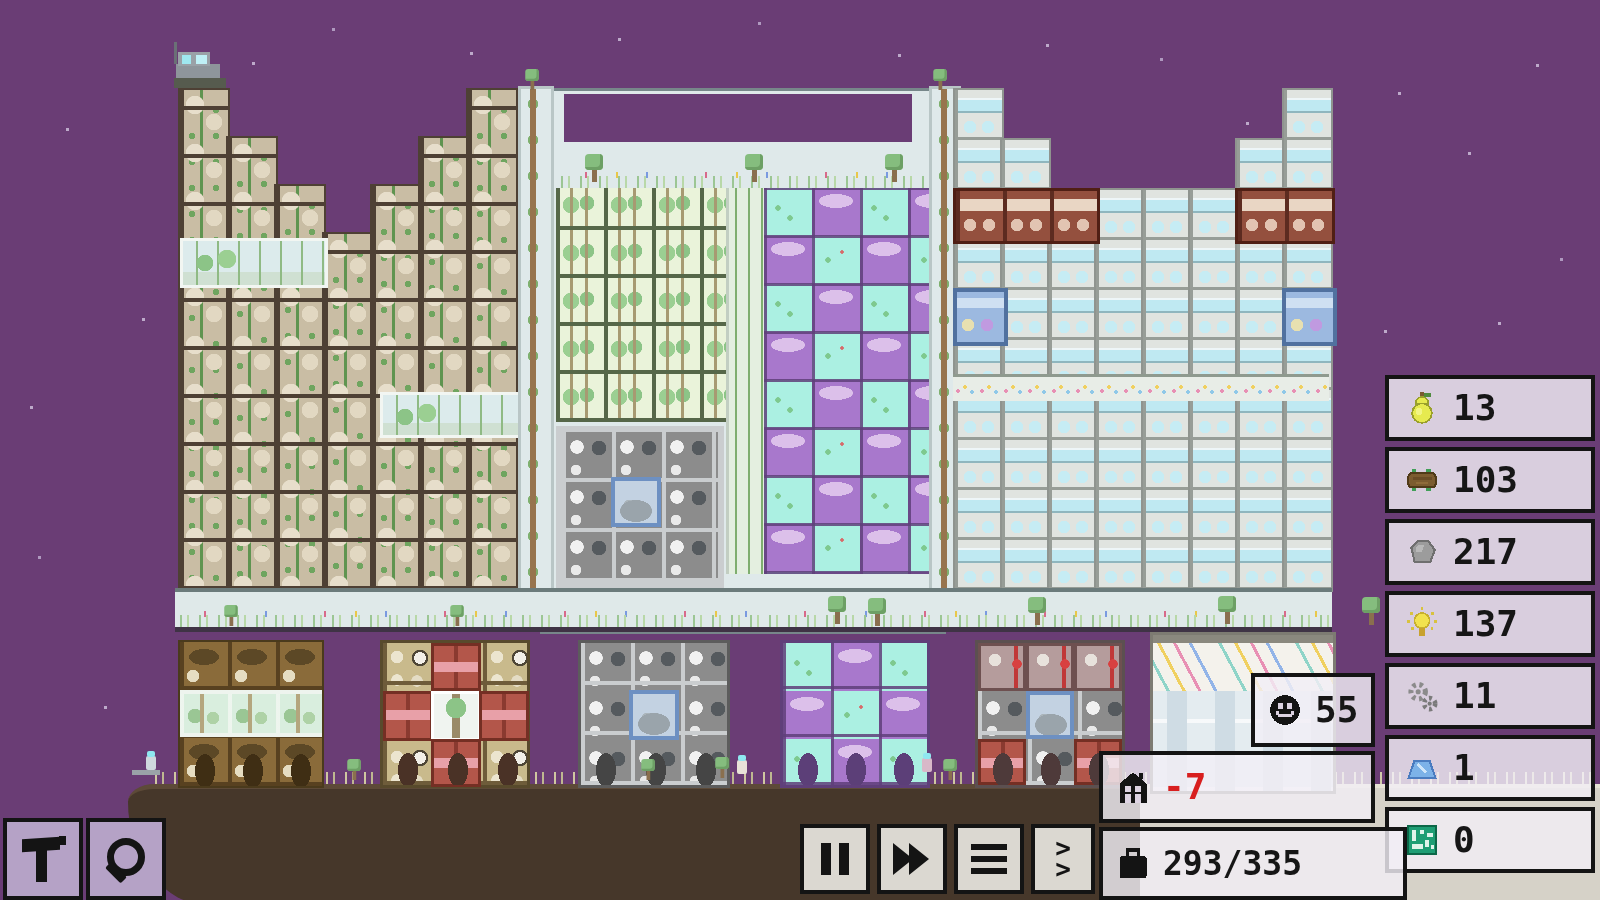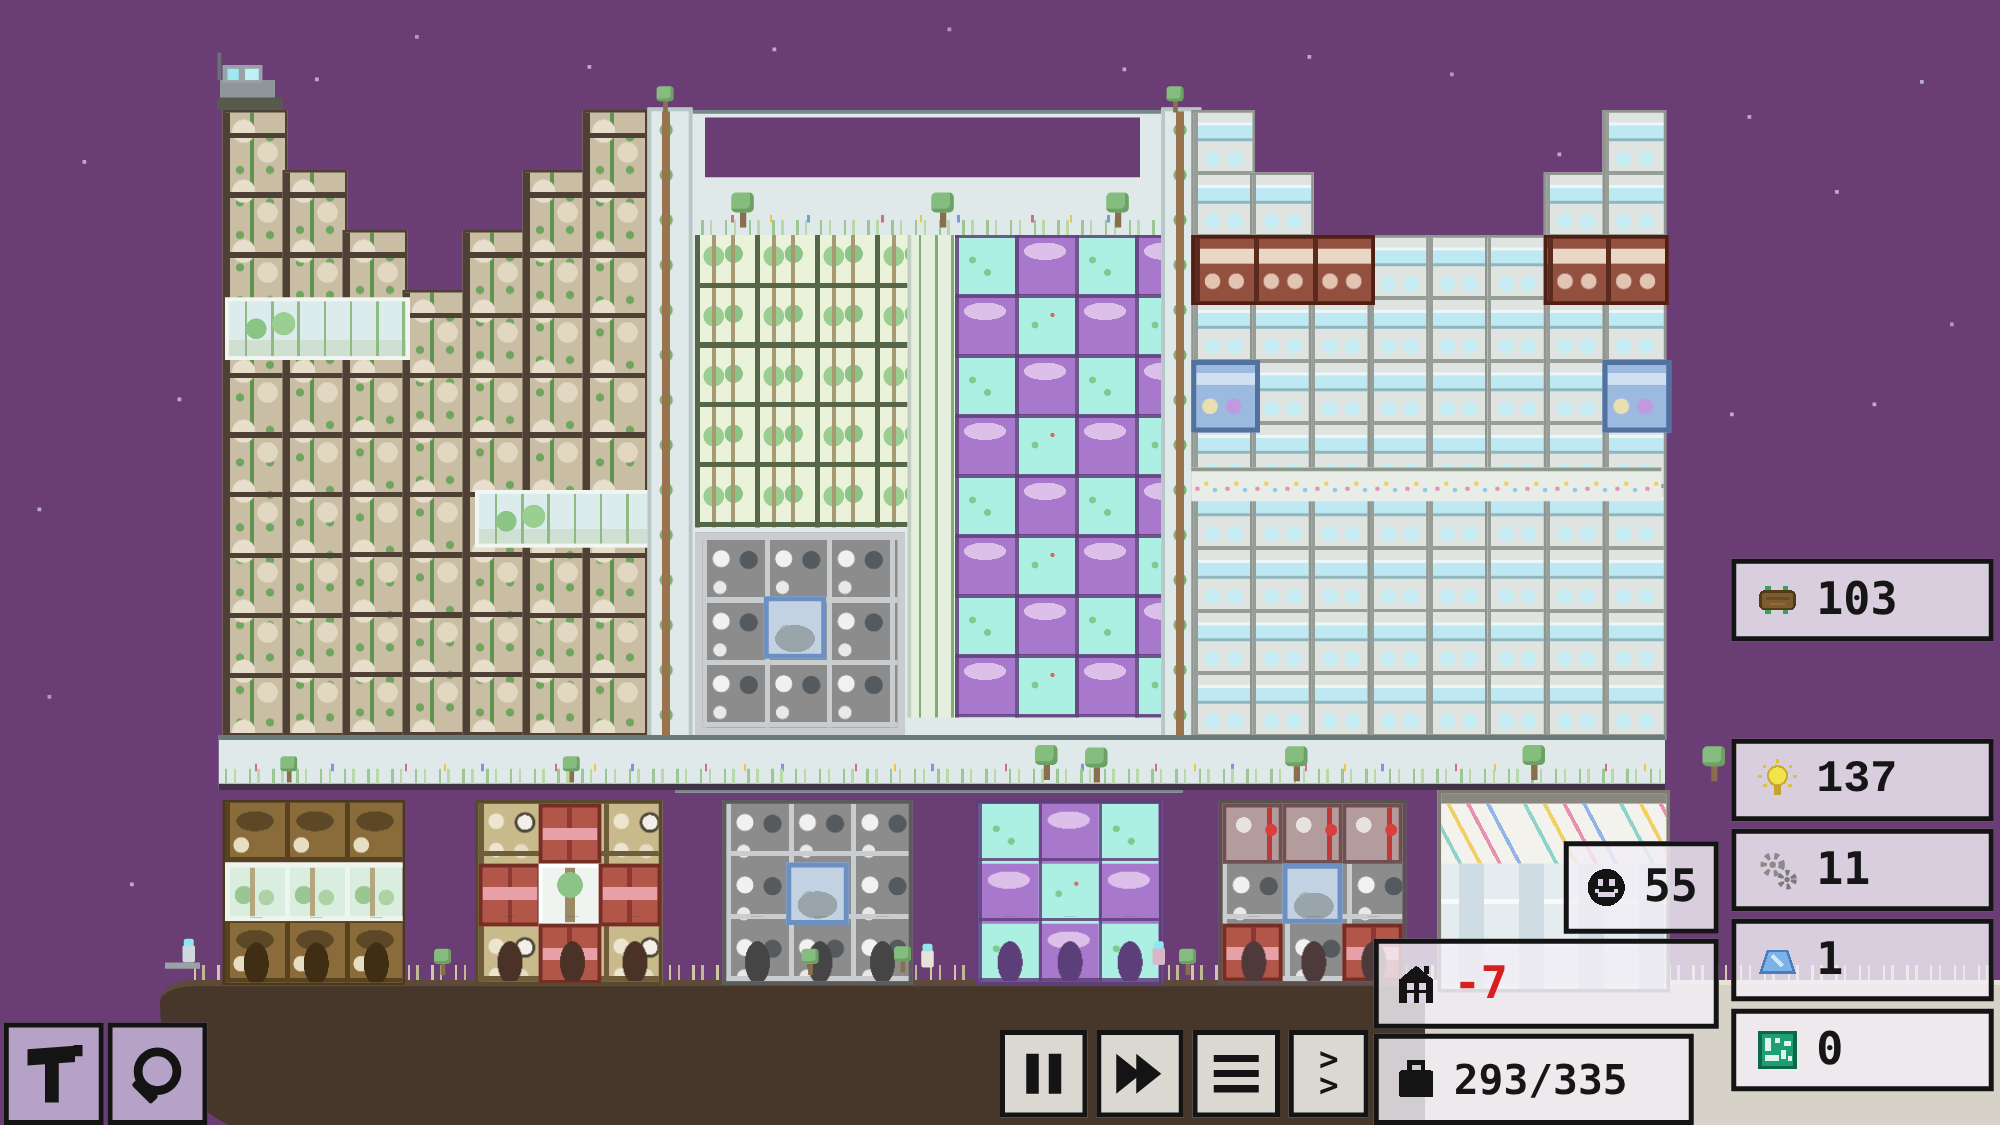--- a/index.html
+++ b/index.html
@@ -299,33 +299,50 @@
 
   <div class="alien" style="left:146px;top:756px;"></div>
   <div class="px" style="left:132px;top:770px;width:28px;height:5px;background:#9aa2a8;"></div>
   <div class="alien" style="left:737px;top:760px;background:#e8e2d8;"></div>
   <div class="alien" style="left:922px;top:758px;background:#d8b8c8;"></div>
   <div class="tree small" style="left:638px;top:752px;"></div>
   <div class="tree small" style="left:712px;top:750px;"></div>
   <div class="tree small" style="left:940px;top:752px;"></div>
   <div class="tree small" style="left:344px;top:752px;"></div>
 
+  <div class="res-row" style="top:375px;">
+    <svg width="34" height="34" viewBox="0 0 16 16" shape-rendering="crispEdges">
+        <rect x="7.2" y="0.6" width="1.8" height="3" fill="#7a5a30"></rect>
+        <rect x="9" y="0.9" width="3" height="1.8" fill="#4f8a3f"></rect>
+        <circle cx="8" cy="5.8" r="3" fill="#e6ea4f" stroke="#9aa02c" stroke-width="0.8"></circle>
+        <circle cx="8" cy="10.4" r="4.6" fill="#e6ea4f" stroke="#9aa02c" stroke-width="0.8"></circle>
+        <circle cx="6.6" cy="9.6" r="1.6" fill="#f2f584"></circle>
+      </svg>
+    <span class="val">13</span>
+  </div>
   <div class="res-row" style="top:447px;">
     <svg width="34" height="34" viewBox="0 0 16 16" shape-rendering="crispEdges">
         <rect x="3.4" y="2.8" width="2" height="2.4" fill="#3f9f57"></rect>
         <rect x="10" y="2.8" width="2" height="2.4" fill="#3f9f57"></rect>
         <rect x="3.4" y="11" width="2" height="2.4" fill="#3f9f57"></rect>
         <rect x="10" y="11" width="2" height="2.4" fill="#3f9f57"></rect>
         <rect x="1.6" y="4.8" width="12.8" height="6.6" rx="1.6" fill="#7c5c30" stroke="#503a18" stroke-width="1"></rect>
         <rect x="3.6" y="6.8" width="9" height="1.2" fill="#6a4c26"></rect>
         <rect x="5" y="9" width="6" height="1" fill="#8f6c3a"></rect>
       </svg>
     <span class="val">103</span>
   </div>
-  <div class="res-row" style="top:591px;font-family:Liberation Mono, monospace;">
+  <div class="res-row" style="top:519px;">
+    <svg width="34" height="34" viewBox="0 0 16 16" shape-rendering="crispEdges">
+        <path d="M3 6 L6 3 L11 3 L14 7 L12 12.5 L4.5 12.5 Z" fill="#9c9c9c" stroke="#6f6f6f" stroke-width="1"></path>
+        <path d="M5.5 5 L9 4.5 L8 8 L5 8 Z" fill="#b8b8b8"></path>
+      </svg>
+    <span class="val">217</span>
+  </div>
+  <div class="res-row" style="top:591px;">
     <svg width="34" height="34" viewBox="0 0 16 16" shape-rendering="crispEdges">
         <g fill="#d8c23e">
           <rect x="7.3" y="0.2" width="1.4" height="1.4"></rect>
           <rect x="2.4" y="2.2" width="1.4" height="1.4"></rect>
           <rect x="12.2" y="2.2" width="1.4" height="1.4"></rect>
           <rect x="0.8" y="6" width="1.4" height="1.4"></rect>
           <rect x="13.8" y="6" width="1.4" height="1.4"></rect>
           <rect x="2.6" y="9.4" width="1.4" height="1.4"></rect>
           <rect x="12" y="9.4" width="1.4" height="1.4"></rect>
         </g>
@@ -380,21 +397,21 @@
     <svg width="36" height="36" viewBox="0 0 16 16" shape-rendering="crispEdges">
         <path d="M2 6.5 L8 1.5 L14 6.5 V15 H2 Z" fill="#141414"></path>
         <rect x="10.6" y="1.6" width="1.8" height="3" fill="#141414"></rect>
         <rect x="4.6" y="7.6" width="2.6" height="2.6" fill="#ddd3e2"></rect>
         <rect x="8.8" y="7.6" width="2.6" height="2.6" fill="#ddd3e2"></rect>
         <rect x="4.6" y="11.2" width="2.6" height="3.8" fill="#ddd3e2"></rect>
         <rect x="8.8" y="11.2" width="2.6" height="3.8" fill="#ddd3e2"></rect>
       </svg>
     <span class="val neg">-7</span>
   </div>
-  <div class="panel" style="left:1099px;top:827px;width:256px;height:73px;font-size:33px;">
+  <div class="panel" style="left:1099px;top:827px;width:308px;height:73px;font-size:33px;">
     <svg width="36" height="36" viewBox="0 0 16 16" shape-rendering="crispEdges">
         <rect x="5.6" y="1.8" width="4.8" height="3.4" fill="none" stroke="#141414" stroke-width="1.6"></rect>
         <rect x="2" y="4.6" width="12" height="9.6" rx="0.8" fill="#141414"></rect>
       </svg>
     <span class="val">293/335</span>
   </div>
 
   <div class="btn" style="left:800px;top:824px;width:70px;height:70px;">
     <div class="g-pause"></div>
   </div>

